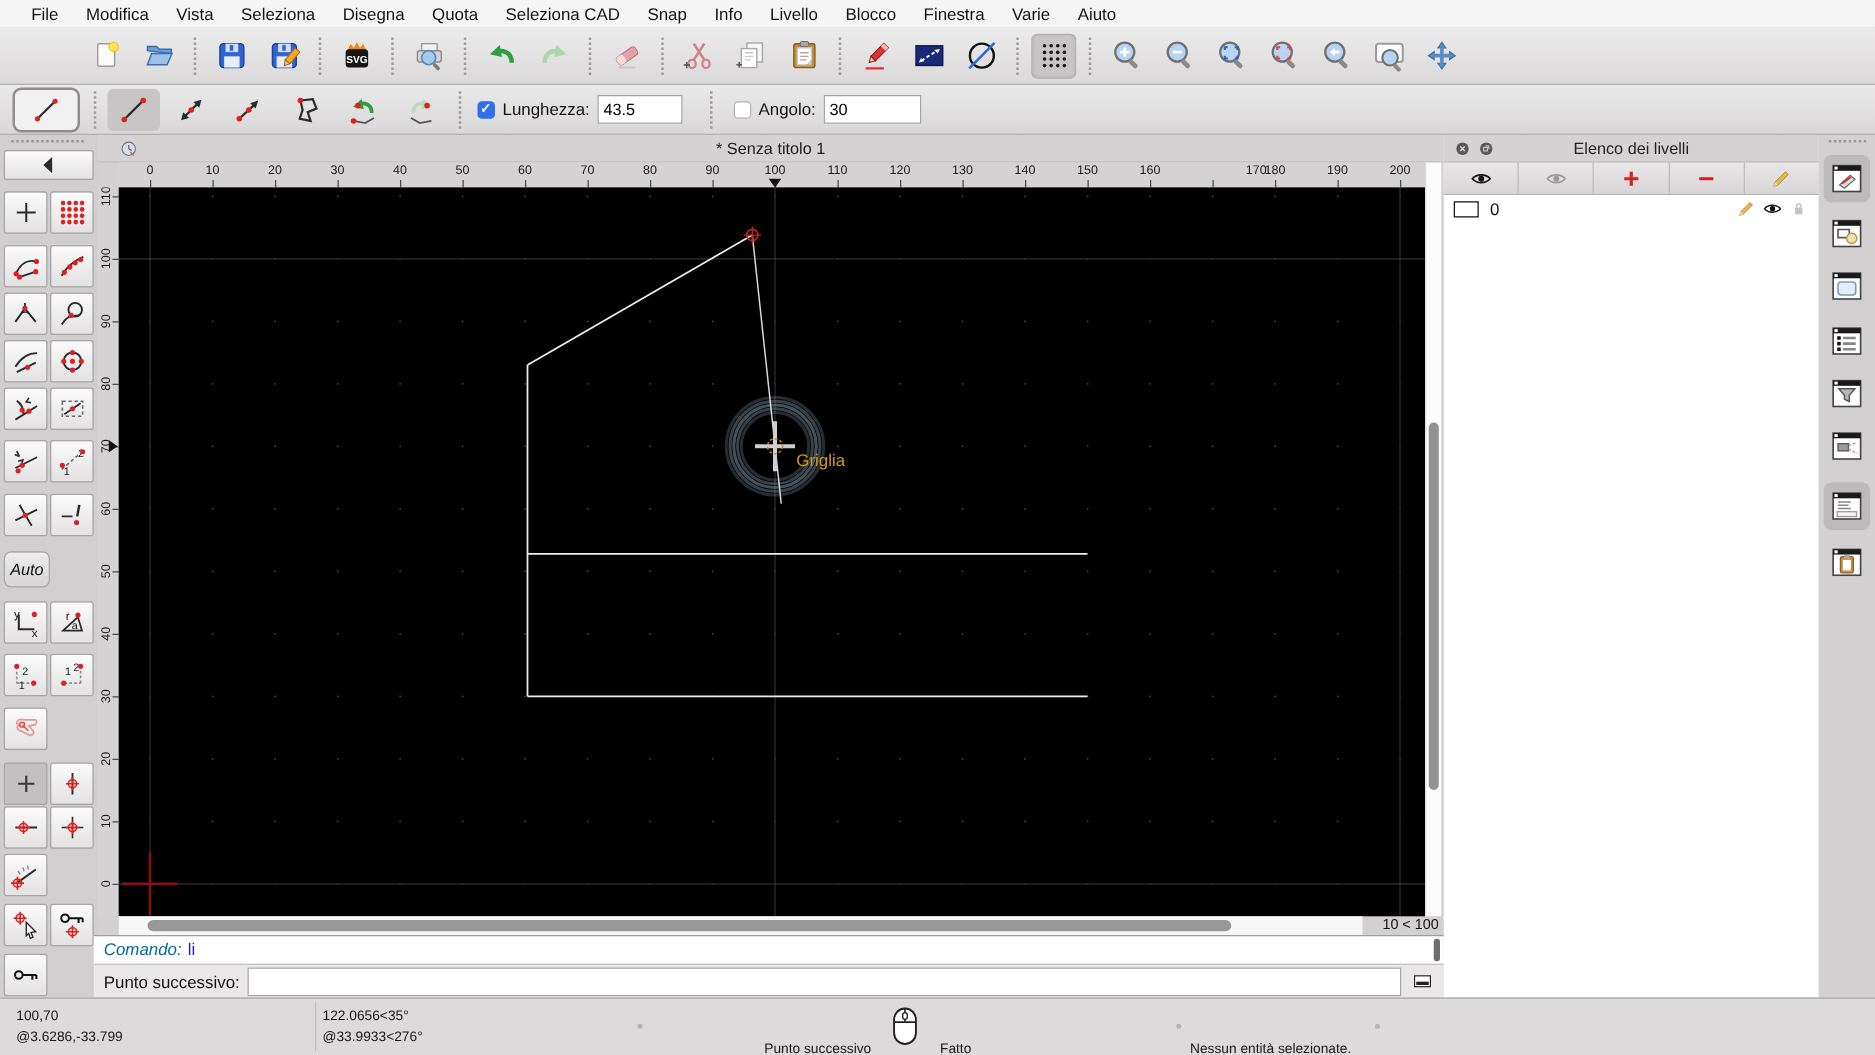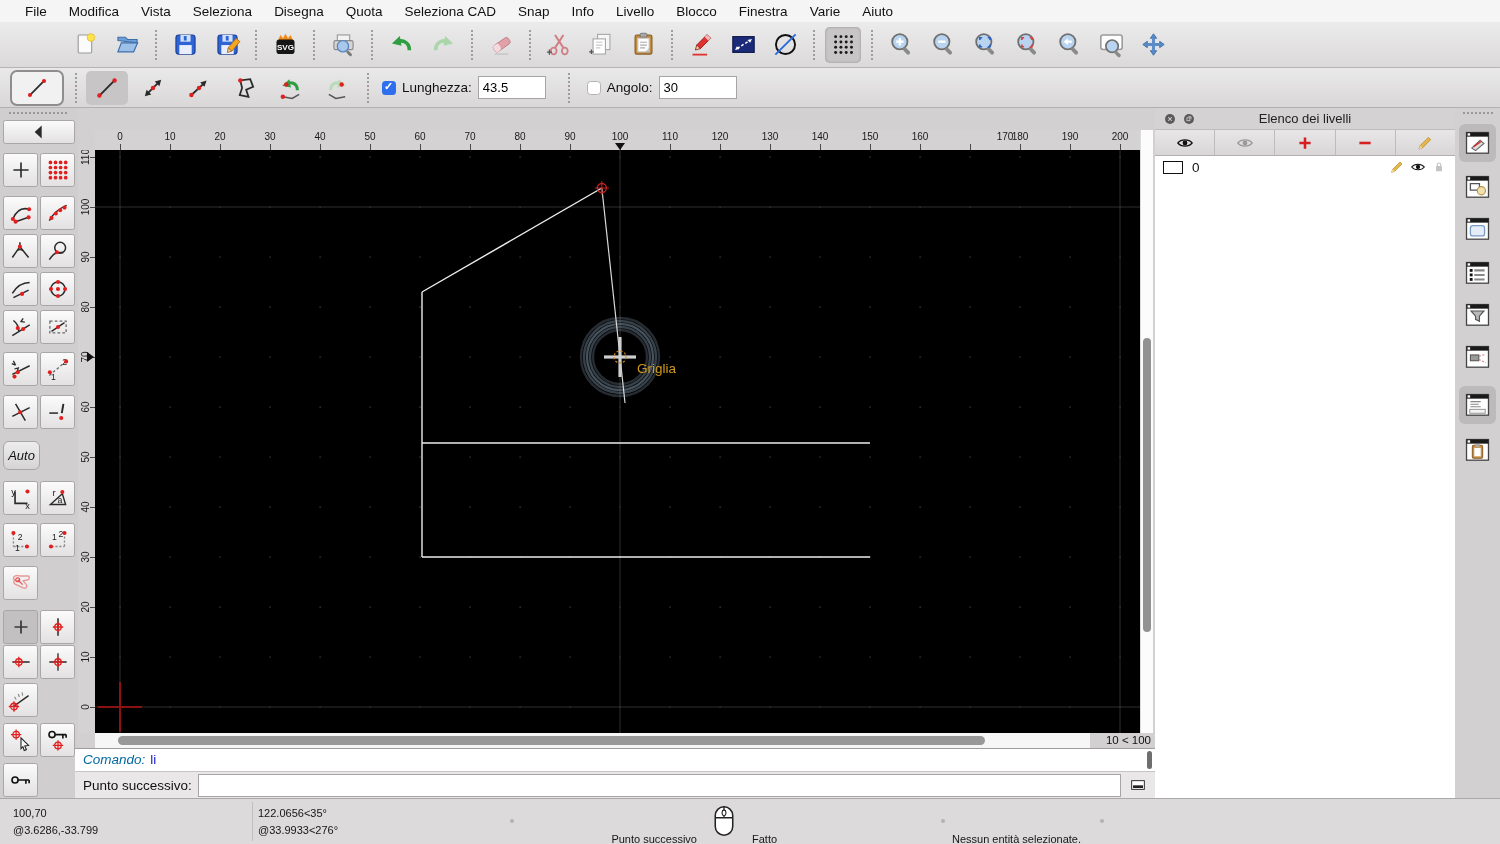--- a/index.html
+++ b/index.html
@@ -618,20 +618,28 @@
         </svg>
       </div>
       <div class="lbtn" style="left: 3px; top: 655px; width: 35px; height: 34px;">
         <svg viewBox="0 0 24 24">
           <circle cx="6.5" cy="12" r="2.8" fill="none" stroke="#111" stroke-width="1.5"></circle>
           <path d="M9.3 12 H19.5 M16.5 12 V15.5 M19.5 12 V15" stroke="#111" stroke-width="1.5"></path>
         </svg>
       </div>
     </div>
 
+  <div class="tabbar">
+    <svg class="tab-icon" viewBox="0 0 24 24" id="tabIcon">
+        <circle cx="12" cy="12" r="8" fill="#d8dde6" stroke="#67758a" stroke-width="1.3"></circle>
+        <path d="M12 12 V7.5 M12 12 L15.5 14" stroke="#445566" stroke-width="1.3"></path>
+        <path d="M14 16 l4 4" stroke="#c87820" stroke-width="1.8"></path>
+      </svg>
+    <span class="tab-title">* Senza titolo 1</span>
+  </div>
 
   <div class="hruler" id="hruler">
       <div class="hlab" style="left: 25px;">0</div>
       <div class="htick" style="left: 25px;"></div>
       <div class="hlab" style="left: 75px;">10</div>
       <div class="htick" style="left: 75px;"></div>
       <div class="hlab" style="left: 125px;">20</div>
       <div class="htick" style="left: 125px;"></div>
       <div class="hlab" style="left: 175px;">30</div>
       <div class="htick" style="left: 175px;"></div>

